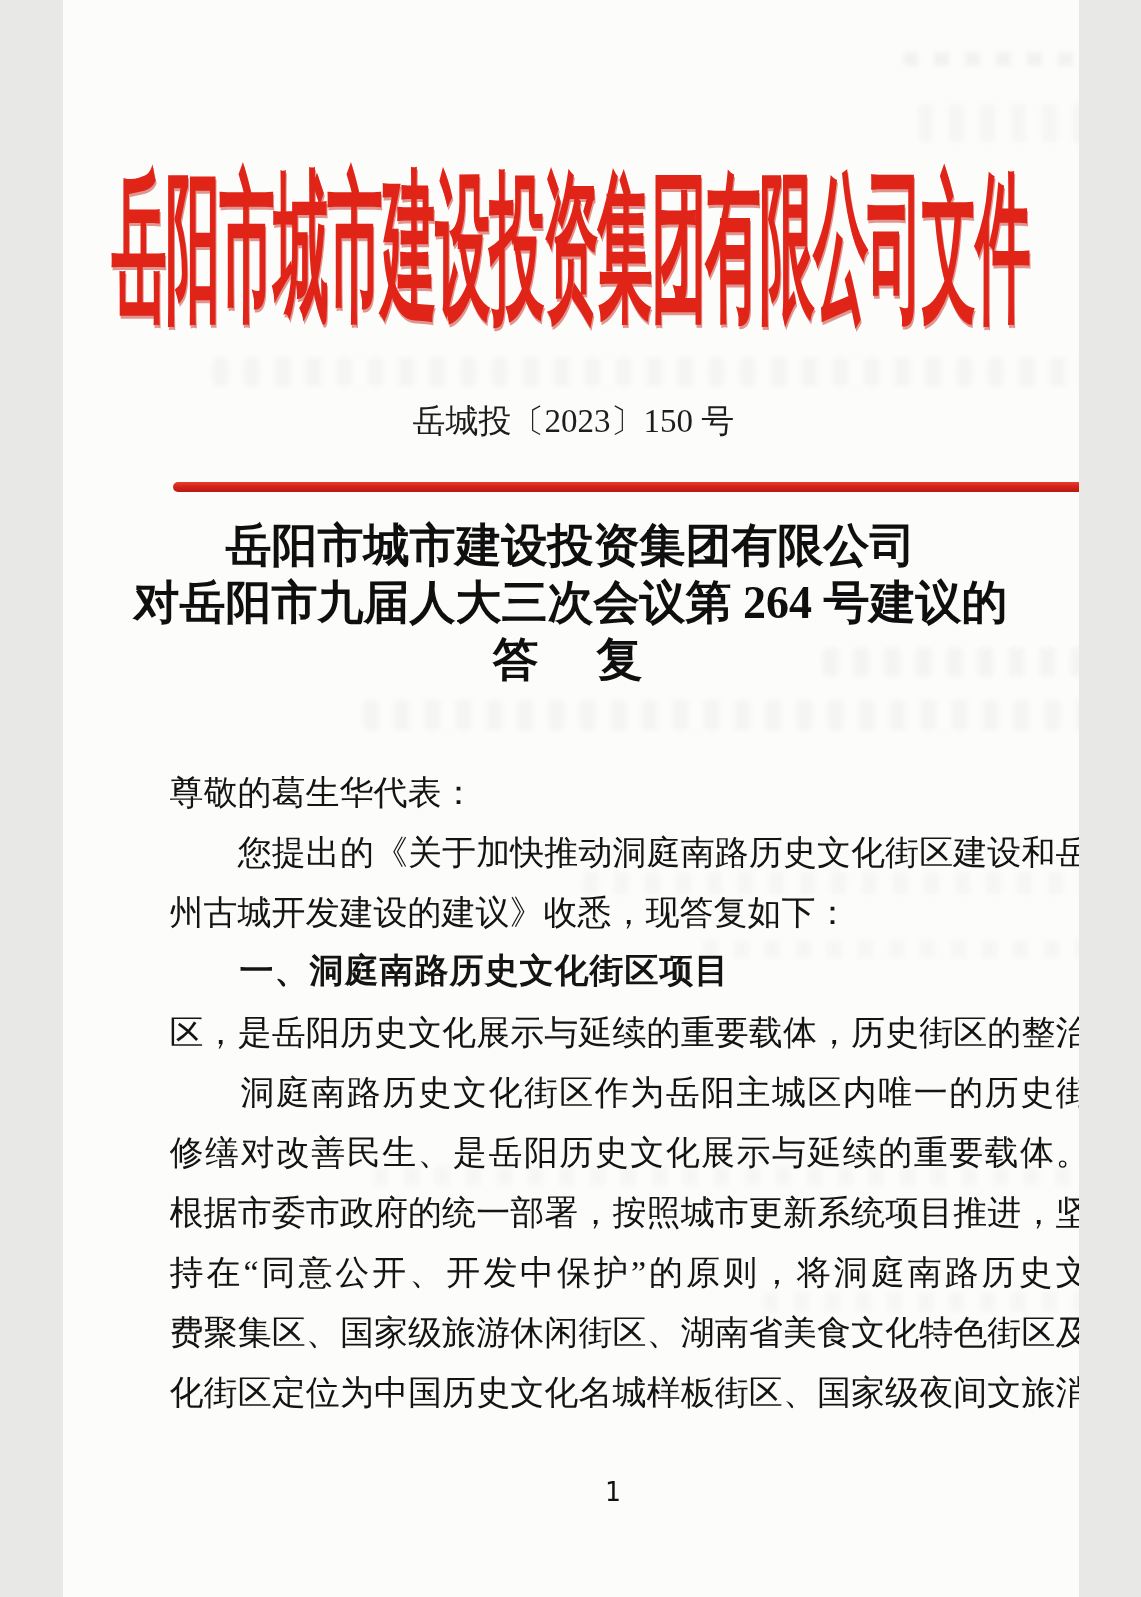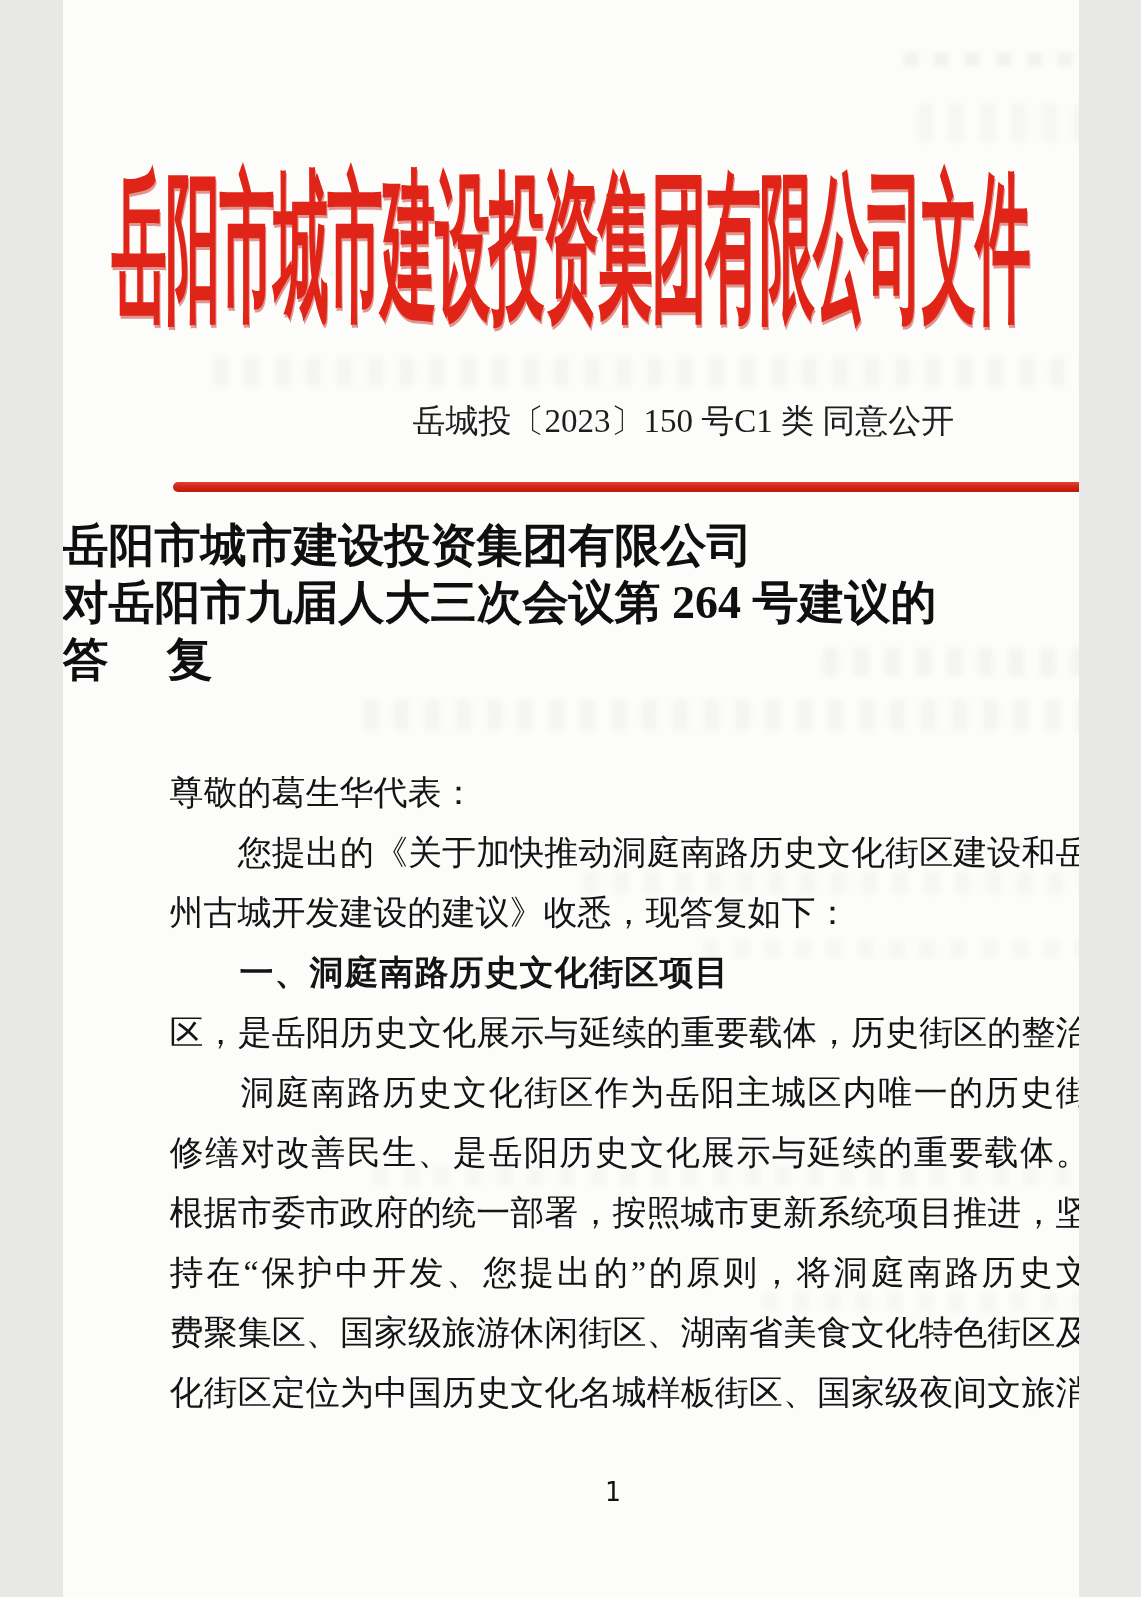--- a/index.html
+++ b/index.html
@@ -38,40 +38,41 @@
   }
   
   .red-rule{
     position:absolute;top:482px;left:110px;width:987px;height:10px;
     background:linear-gradient(180deg,#e7402d 0%,#d3251a 45%,#b91a10 100%);
     border-radius:5px;
   }
   
   .doc-title{
     position:absolute;top:517px;left:0;width:100%;
+    text-align:center;
     font-weight:700;
     font-size:46px;line-height:57px;
     color:#0f0f0f;
     letter-spacing:0px;
   }
   .doc-title .t-last{letter-spacing:6px;}
   
   .body-text{
     position:absolute;top:763px;left:107px;width:920px;
     font-size:34px;line-height:60px;
     color:#141414;
   }
   .line{
     height:60px;overflow:hidden;
     text-align:justify;
   }
   .j{text-align-last:justify;}
   .l{text-align:center;text-align-last:left;}
   .heading-line{
-    font-family:Liberation Serif, serif;
+    font-family:Liberation Mono, monospace;
     font-weight:700;
     letter-spacing:1px;
   }
   
   .page-number{
     position:absolute;top:1477px;left:0;width:1100px;
     text-align:center;
     font-family:"DejaVu Sans Mono","Liberation Mono",monospace;
     font-size:26px;line-height:30px;color:#111;
   }
@@ -110,40 +111,39 @@
   <div class="smudge s7"></div>
   <div class="smudge s8"></div>
   <div class="smudge s9"></div>
 
   <div class="masthead-wrap">
     <div class="masthead">岳阳市城市建设投资集团有限公司文件</div>
   </div>
 
   <div class="doc-meta">
     <span>岳城投〔2023〕150 号</span>
-    <span>C1 类 同意公开</span>
   </div>
 
   <div class="red-rule"></div>
 
   <div class="doc-title">
     <div>岳阳市城市建设投资集团有限公司</div>
     <div>对岳阳市九届人大三次会议第 264 号建议的</div>
     <div class="t-last">答　复</div>
   </div>
 
   <div class="body-text">
     <div class="line l">尊敬的葛生华代表：</div>
     <div class="line j">　　您提出的《关于加快推动洞庭南路历史文化街区建设和岳</div>
     <div class="line l">州古城开发建设的建议》收悉，现答复如下：</div>
     <div class="line l heading-line">　　一、洞庭南路历史文化街区项目</div>
     <div class="line j">区，是岳阳历史文化展示与延续的重要载体，历史街区的整治</div>
     <div class="line j">　　洞庭南路历史文化街区作为岳阳主城区内唯一的历史街</div>
     <div class="line j">修缮对改善民生、是岳阳历史文化展示与延续的重要载体。</div>
     <div class="line j">根据市委市政府的统一部署，按照城市更新系统项目推进，坚</div>
-    <div class="line j">持在“保护中开发、您提出的”的原则，将洞庭南路历史文</div>
+    <div class="line j">持在“同意公开、开发中保护”的原则，将洞庭南路历史文</div>
     <div class="line j">费聚集区、国家级旅游休闲街区、湖南省美食文化特色街区及</div>
     <div class="line j">化街区定位为中国历史文化名城样板街区、国家级夜间文旅消</div>
   </div>
 
   <div class="page-number">1</div>
 
 </div>
 
 </body></html>

